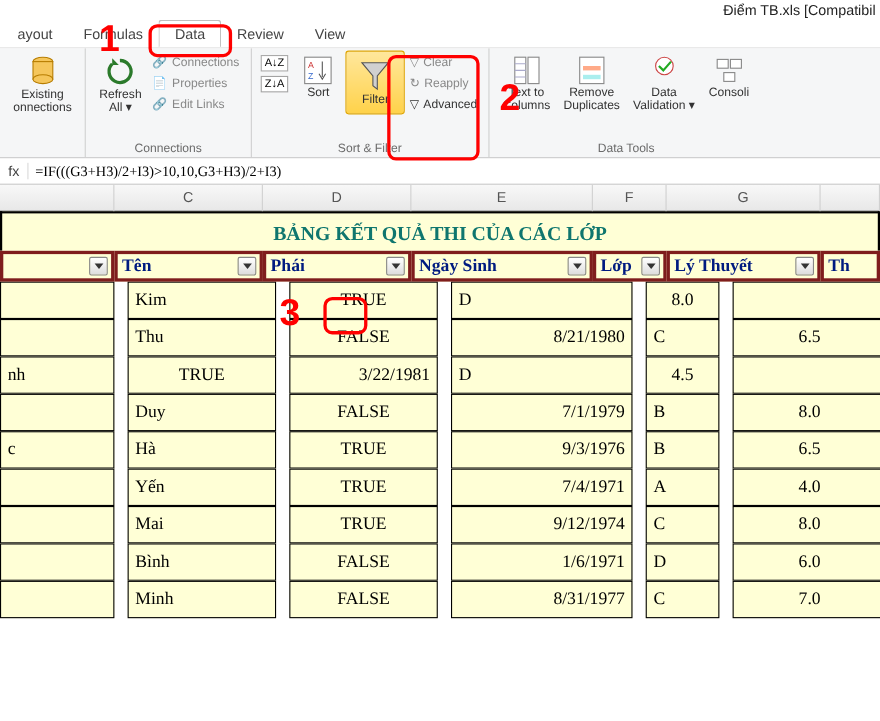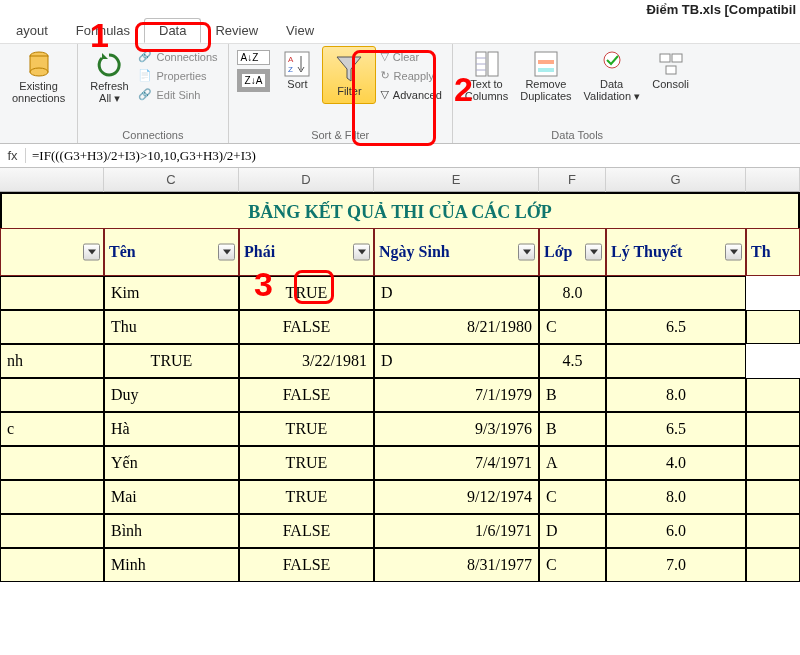--- a/index.html
+++ b/index.html
@@ -13,21 +13,20 @@
     overflow: hidden;
     position: relative;
   }
   .titlebar {
     background: #fff;
     text-align: right;
     padding: 2px 4px 0 0;
     font-size: 13px;
     color: #222;
     height: 20px;
-    font-weight: bold;
   }
   .tabs {
     display: flex;
     align-items: flex-end;
     padding: 0 0 1px 2px;
     height: 24px;
     border-bottom: 1px solid #e0e0e0;
   }
   .tab {
     padding: 4px 14px;
@@ -140,22 +139,22 @@
     font-family: "Times New Roman", serif;
     border: 2px solid #000;
     border-bottom: none;
   }
   .hdr-row {
     display:grid;
     grid-template-columns: 104px 135px 135px 165px 67px 140px 54px;
     background: #ffffd6;
   }
   .hdr-cell {
-    border: 1px solid #7f1d1d;
-    height: 48px;
+    border: 3px solid #7f1d1d;
+    height: 28px;
     display:flex;
     align-items:center;
     padding: 0 4px;
     font-weight:bold;
     color:#001b80;
     font-size:16px;
     font-family: "Times New Roman", serif;
     position:relative;
   }
   .filter-btn {
@@ -172,20 +171,21 @@
   }
   .filter-btn:after {
     content:"";
     border-left:4px solid transparent;
     border-right:4px solid transparent;
     border-top:5px solid #333;
   }
   .data-row {
     display:grid;
     grid-template-columns: 104px 135px 135px 165px 67px 140px 54px;
+    gap: 12px;
   }
   .cell {
     border: 1px solid #000;
     height: 34px;
     padding: 0 6px;
     display:flex;
     align-items:center;
     font-size:16px;
     font-family: "Times New Roman", serif;
     background:#ffffd6;
@@ -265,32 +265,32 @@
         <div class="row">
           <span>🔗</span>
           <span>Connections</span>
         </div>
         <div class="row">
           <span>📄</span>
           <span>Properties</span>
         </div>
         <div class="row">
           <span>🔗</span>
-          <span>Edit Sinh</span>
+          <span>Edit Links</span>
         </div>
       </div>
     </div>
     <div class="group-label">Connections</div>
   </div>
 
   <div class="group">
     <div class="group-body">
       <div style="display:flex;flex-direction:column;gap:4px;padding:4px 2px">
         <span style="cursor:pointer;font-size:10px;border:1px solid #aaa;padding:1px 3px;background:#fff">A↓Z</span>
-        <span style="cursor:pointer;font-size:10px;border:5px solid #a3a3a3;padding:1px 3px;background:#fff">Z↓A</span>
+        <span style="cursor:pointer;font-size:10px;border:1px solid #a3a3a3;padding:1px 3px;background:#fff">Z↓A</span>
       </div>
       <div class="big-btn">
         <span class="icon">
           <svg width="28" height="28">
               <rect x="2" y="2" width="24" height="24" fill="#fff" stroke="#888"></rect>
               <text x="5" y="12" font-size="8" fill="#c33">A</text>
               <text x="5" y="22" font-size="8" fill="#36c">Z</text>
               <path d="M18 6 L18 20 M15 17 L18 22 L21 17" stroke="#555" fill="none"></path>
             </svg>
         </span>

